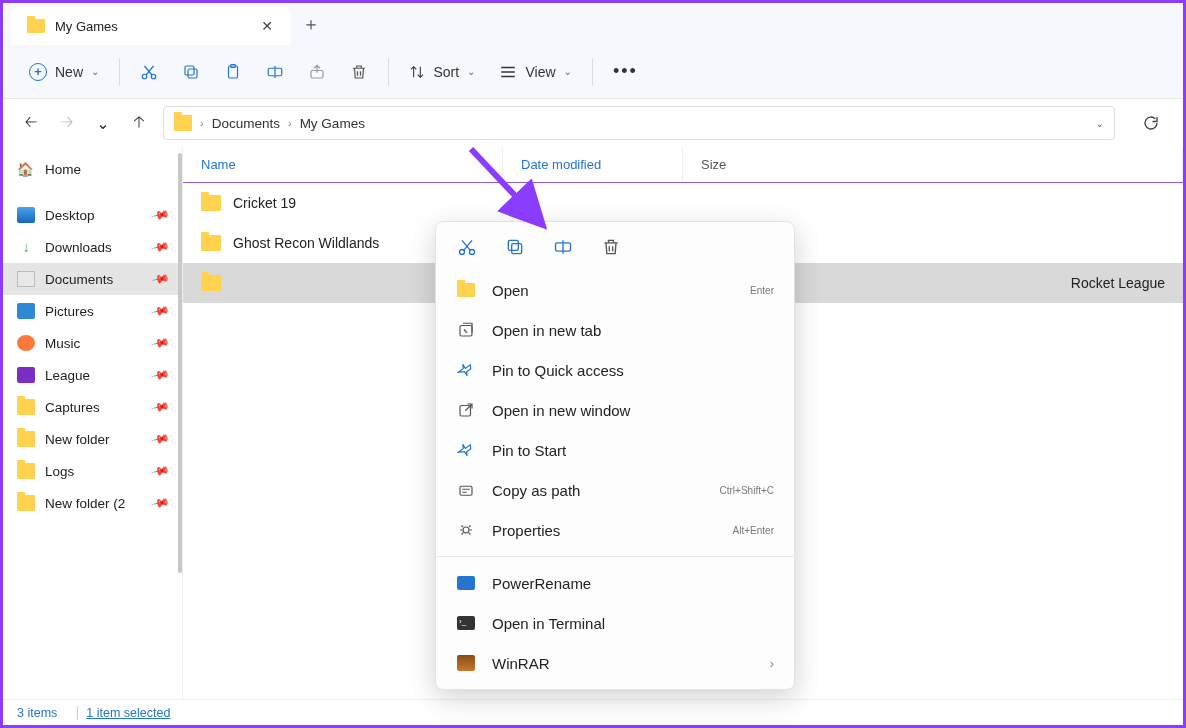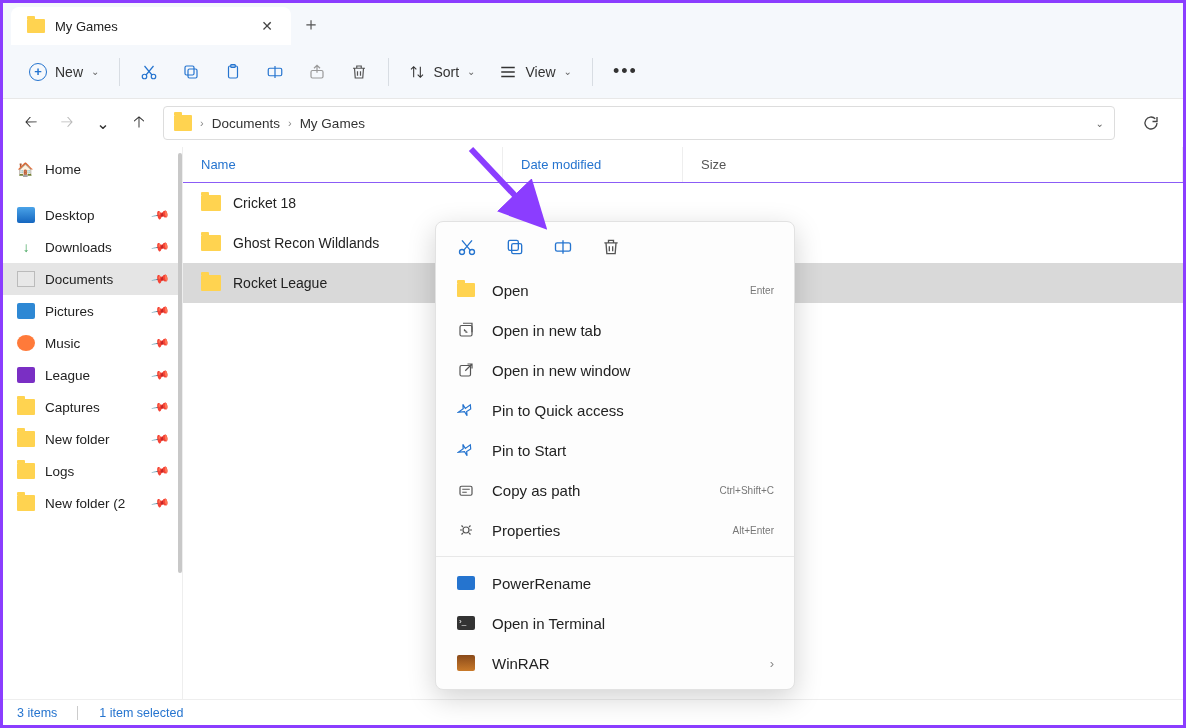--- a/index.html
+++ b/index.html
@@ -33,24 +33,24 @@
 .folder-ico::before { content: ''; position: absolute; top: -3px; left: 0; width: 8px; height: 3px; background: #ffd350; border-radius: 1px 1px 0 0; }
 .main { flex: 1; overflow: auto; position: relative; }
 .columns { display: flex; height: 36px; border-bottom: 1px solid #8b5cf6; align-items: center; font-size: 13px; color: #555; }
 .col { padding: 0 18px; border-right: 1px solid #eee; height: 100%; display: flex; align-items: center; }
 .col.name { width: 320px; color: #2574cf; }
 .col.name .sort-arr { margin-left: auto; font-size: 10px; }
 .col.date { width: 180px; color: #2574cf; align-items: center; }
 .col.type { width: 150px; }
 .col.size { flex: 1; }
 .row { display: flex; align-items: center; height: 40px; padding: 0 18px; gap: 12px; font-size: 14px; color: #222; cursor: pointer; }
-.row.selected { background: #d9d9d9; }
+.row.selected { background: #d9d9d9; justify-content: space-between; }
 .row-icon { width: 20px; height: 16px; }
 .statusbar { position: absolute; bottom: 0; left: 0; right: 0; height: 26px; border-top: 1px solid #eee; display: flex; align-items: center; padding: 0 14px; gap: 20px; font-size: 12.5px; color: #2574cf; background: #fff; }
-.statusbar span:nth-child(2) { border-left: 1px solid #ccc; padding-left: 21px; }
+.statusbar span:nth-child(2) { border-left: 1px solid #ccc; padding-left: 8px; text-decoration: underline; }
 
 
 .ctx-menu { position: absolute; left: 432px; top: 218px; width: 360px; background: #fdfdfd; border: 1px solid #e2e2e2; border-radius: 8px; box-shadow: 0 8px 28px rgba(0,0,0,0.18); padding-bottom: 6px; z-index: 50; }
 .ctx-actions { display: flex; gap: 26px; padding: 14px 20px 12px; }
 .ctx-action { width: 22px; height: 22px; display: flex; align-items: center; justify-content: center; cursor: pointer; }
 .ctx-item { display: flex; align-items: center; gap: 16px; padding: 10px 20px; font-size: 15px; color: #222; cursor: pointer; }
 .ctx-icon { width: 20px; height: 20px; display: flex; align-items: center; justify-content: center; flex-shrink: 0; }
 .ctx-short { margin-left: auto; font-size: 10px; color: #777; }
 .ctx-sep { height: 1px; background: #e8e8e8; margin: 6px 0; }
 .ctx-sub { margin-left: auto; color: #888; font-size: 13px; }
@@ -227,21 +227,21 @@
       <div class="col date">
           <span>Date modified</span>
         </div>
       <div class="col size">
           <span>Size</span>
         </div>
     </div>
     <div id="file-rows">
         <div class="row">
           <span class="row-icon folder-ico"></span>
-          <span>Cricket 18</span>
+          <span>Cricket 19</span>
         </div>
         <div class="row">
           <span class="row-icon folder-ico"></span>
           <span>Ghost Recon Wildlands</span>
         </div>
         <div class="row selected">
           <span class="row-icon folder-ico"></span>
           <span>Rocket League</span>
         </div>
       </div>
@@ -293,34 +293,34 @@
           <svg width="18" height="18" viewBox="0 0 24 24" fill="none" stroke="#555" stroke-width="1.6">
             <rect x="4" y="6" width="16" height="14" rx="2"></rect>
             <path d="M8 3 h12 v12"></path>
             <path d="M12 13 h-2 v-2 M12 13 v2 h2"></path>
           </svg>
         </span>
         <span>Open in new tab</span>
       </div>
       <div class="ctx-item">
         <span class="ctx-icon">
+          <svg width="18" height="18" viewBox="0 0 24 24" fill="none" stroke="#2574cf" stroke-width="1.6">
+            <path d="M12 3 l4 4 -2 6 4 4 -6-2 -6 6 2-8 -4-4 6 2z" transform="rotate(40 12 12)"></path>
+          </svg>
+        </span>
+        <span>Pin to Quick access</span>
+      </div>
+      <div class="ctx-item">
+        <span class="ctx-icon">
           <svg width="18" height="18" viewBox="0 0 24 24" fill="none" stroke="#555" stroke-width="1.6">
             <rect x="4" y="6" width="14" height="14" rx="2"></rect>
             <path d="M14 4 h6 v6 M20 4 L11 13"></path>
           </svg>
         </span>
         <span>Open in new window</span>
-      </div>
-      <div class="ctx-item">
-        <span class="ctx-icon">
-          <svg width="18" height="18" viewBox="0 0 24 24" fill="none" stroke="#2574cf" stroke-width="1.6">
-            <path d="M12 3 l4 4 -2 6 4 4 -6-2 -6 6 2-8 -4-4 6 2z" transform="rotate(40 12 12)"></path>
-          </svg>
-        </span>
-        <span>Pin to Quick access</span>
       </div>
       <div class="ctx-item">
         <span class="ctx-icon">
           <svg width="18" height="18" viewBox="0 0 24 24" fill="none" stroke="#2574cf" stroke-width="1.6">
             <path d="M12 3 l4 4 -2 6 4 4 -6-2 -6 6 2-8 -4-4 6 2z" transform="rotate(40 12 12)"></path>
           </svg>
         </span>
         <span>Pin to Start</span>
       </div>
       <div class="ctx-item">

